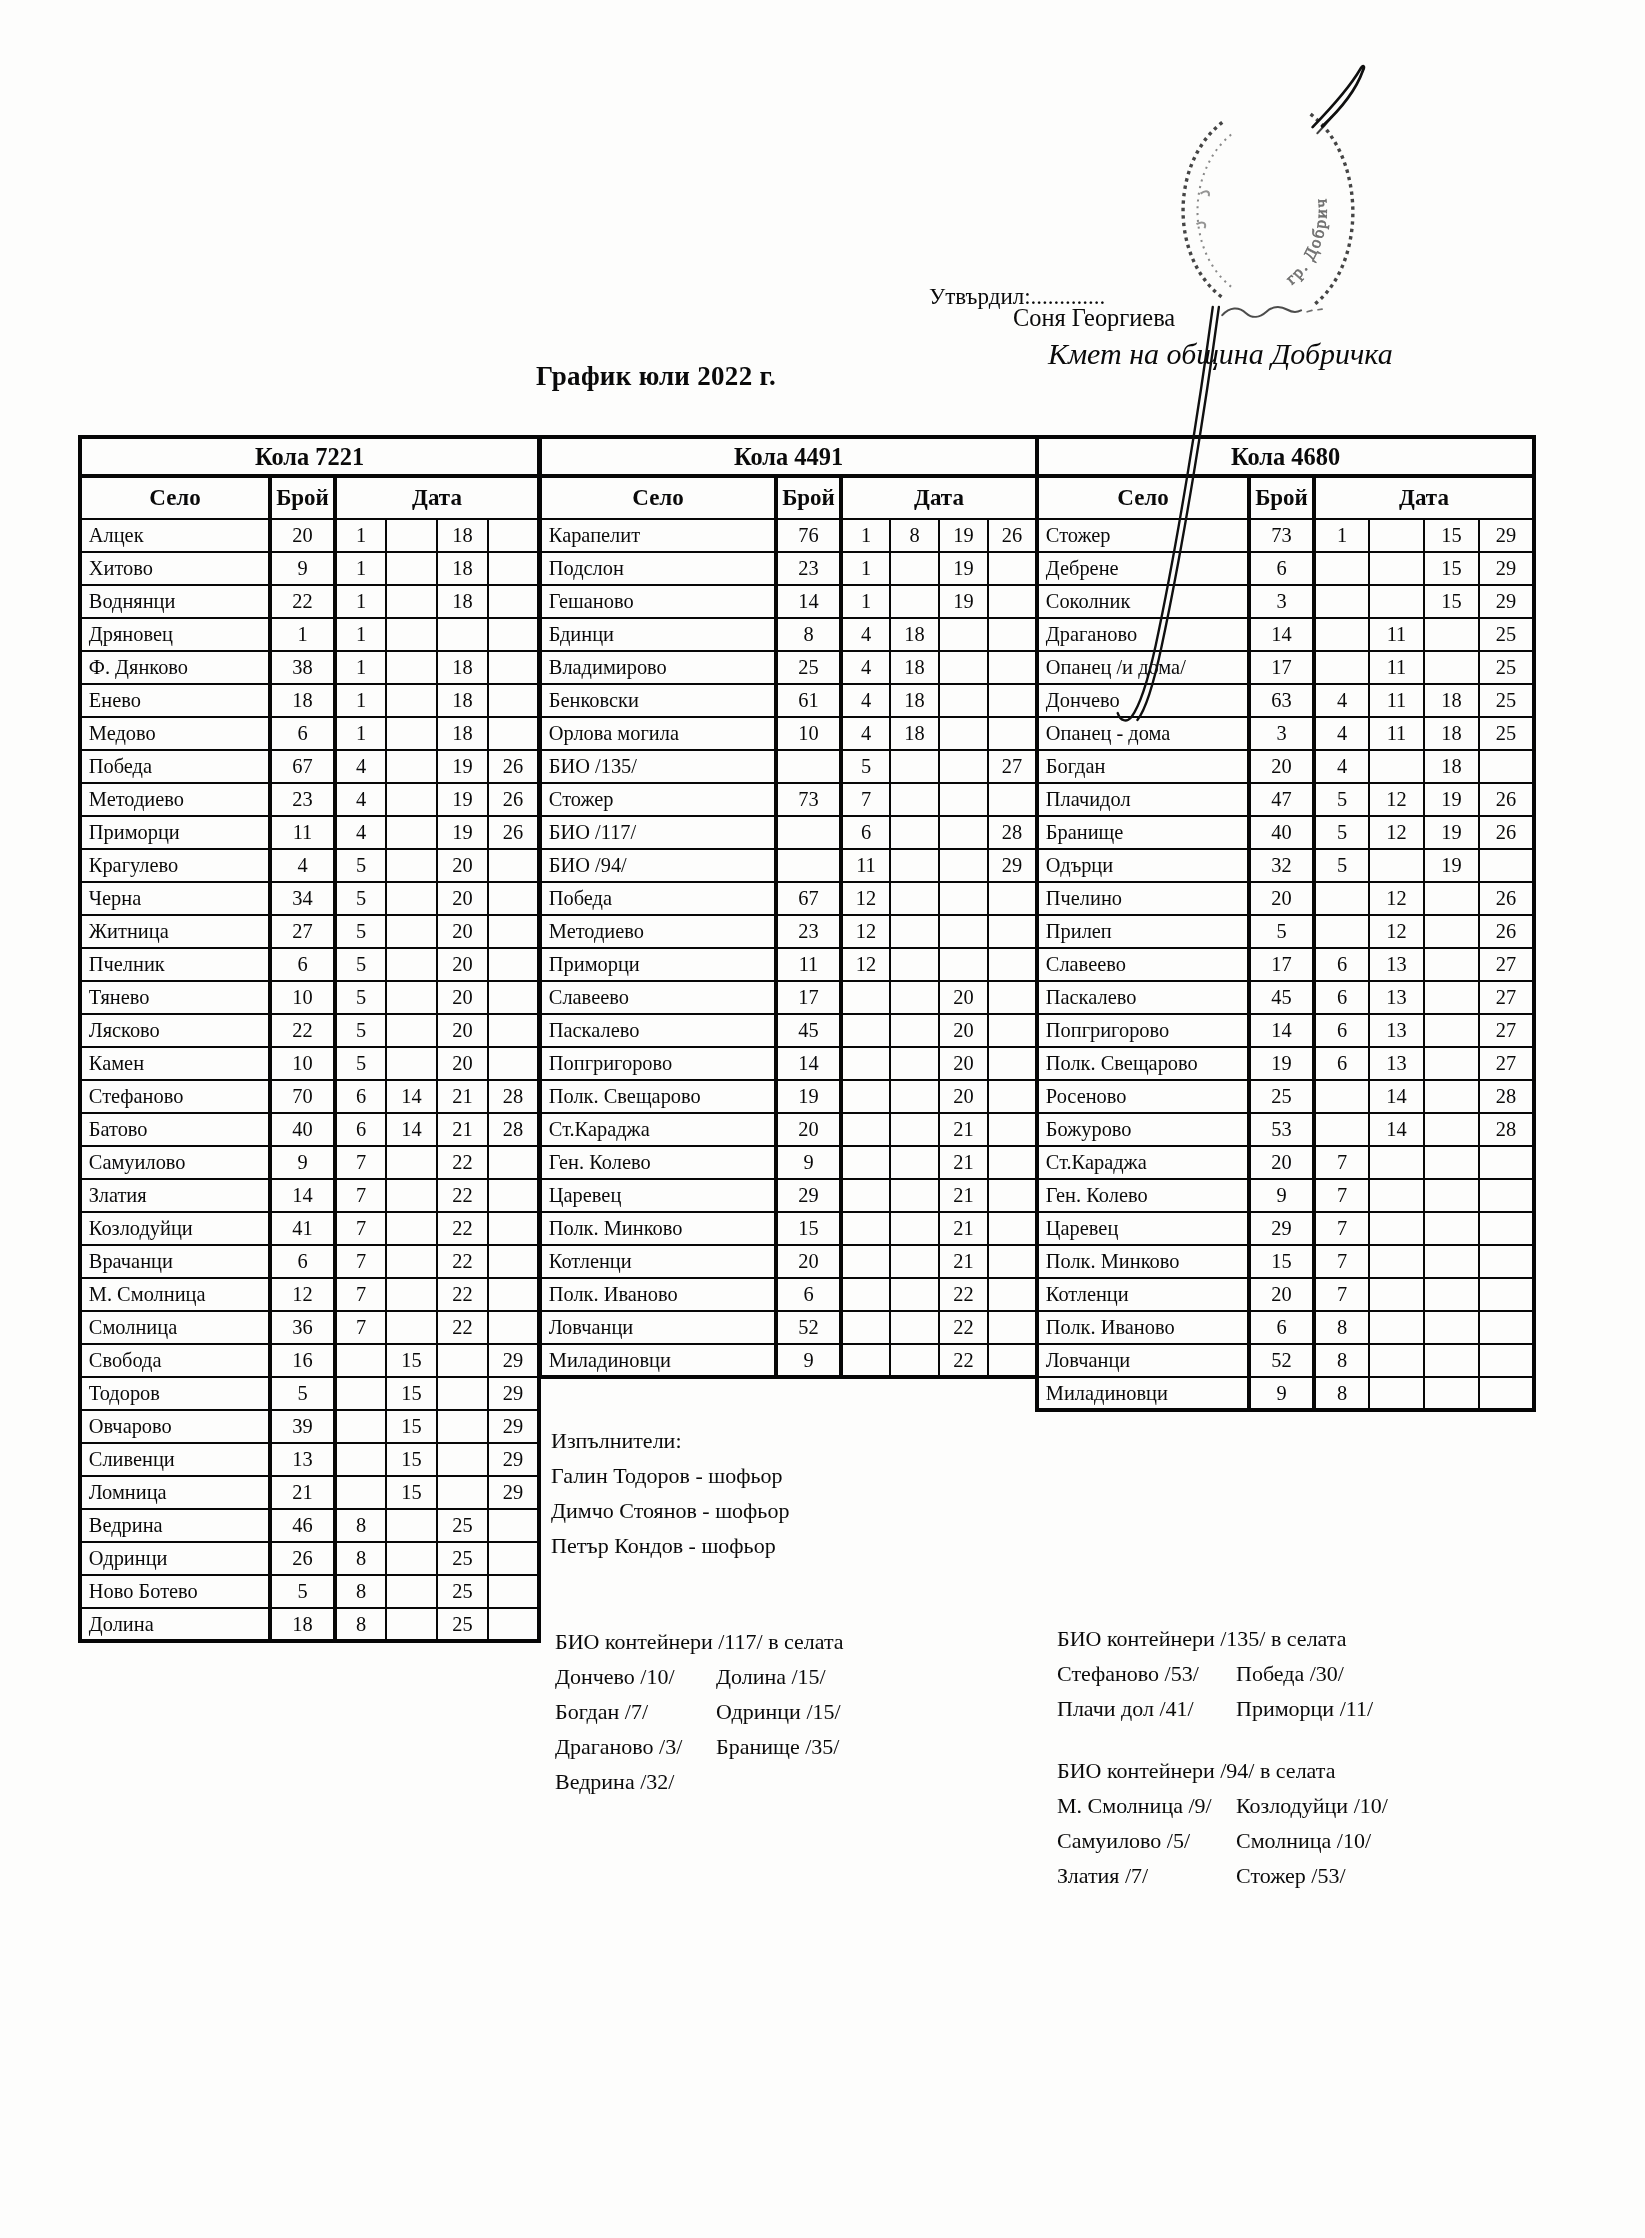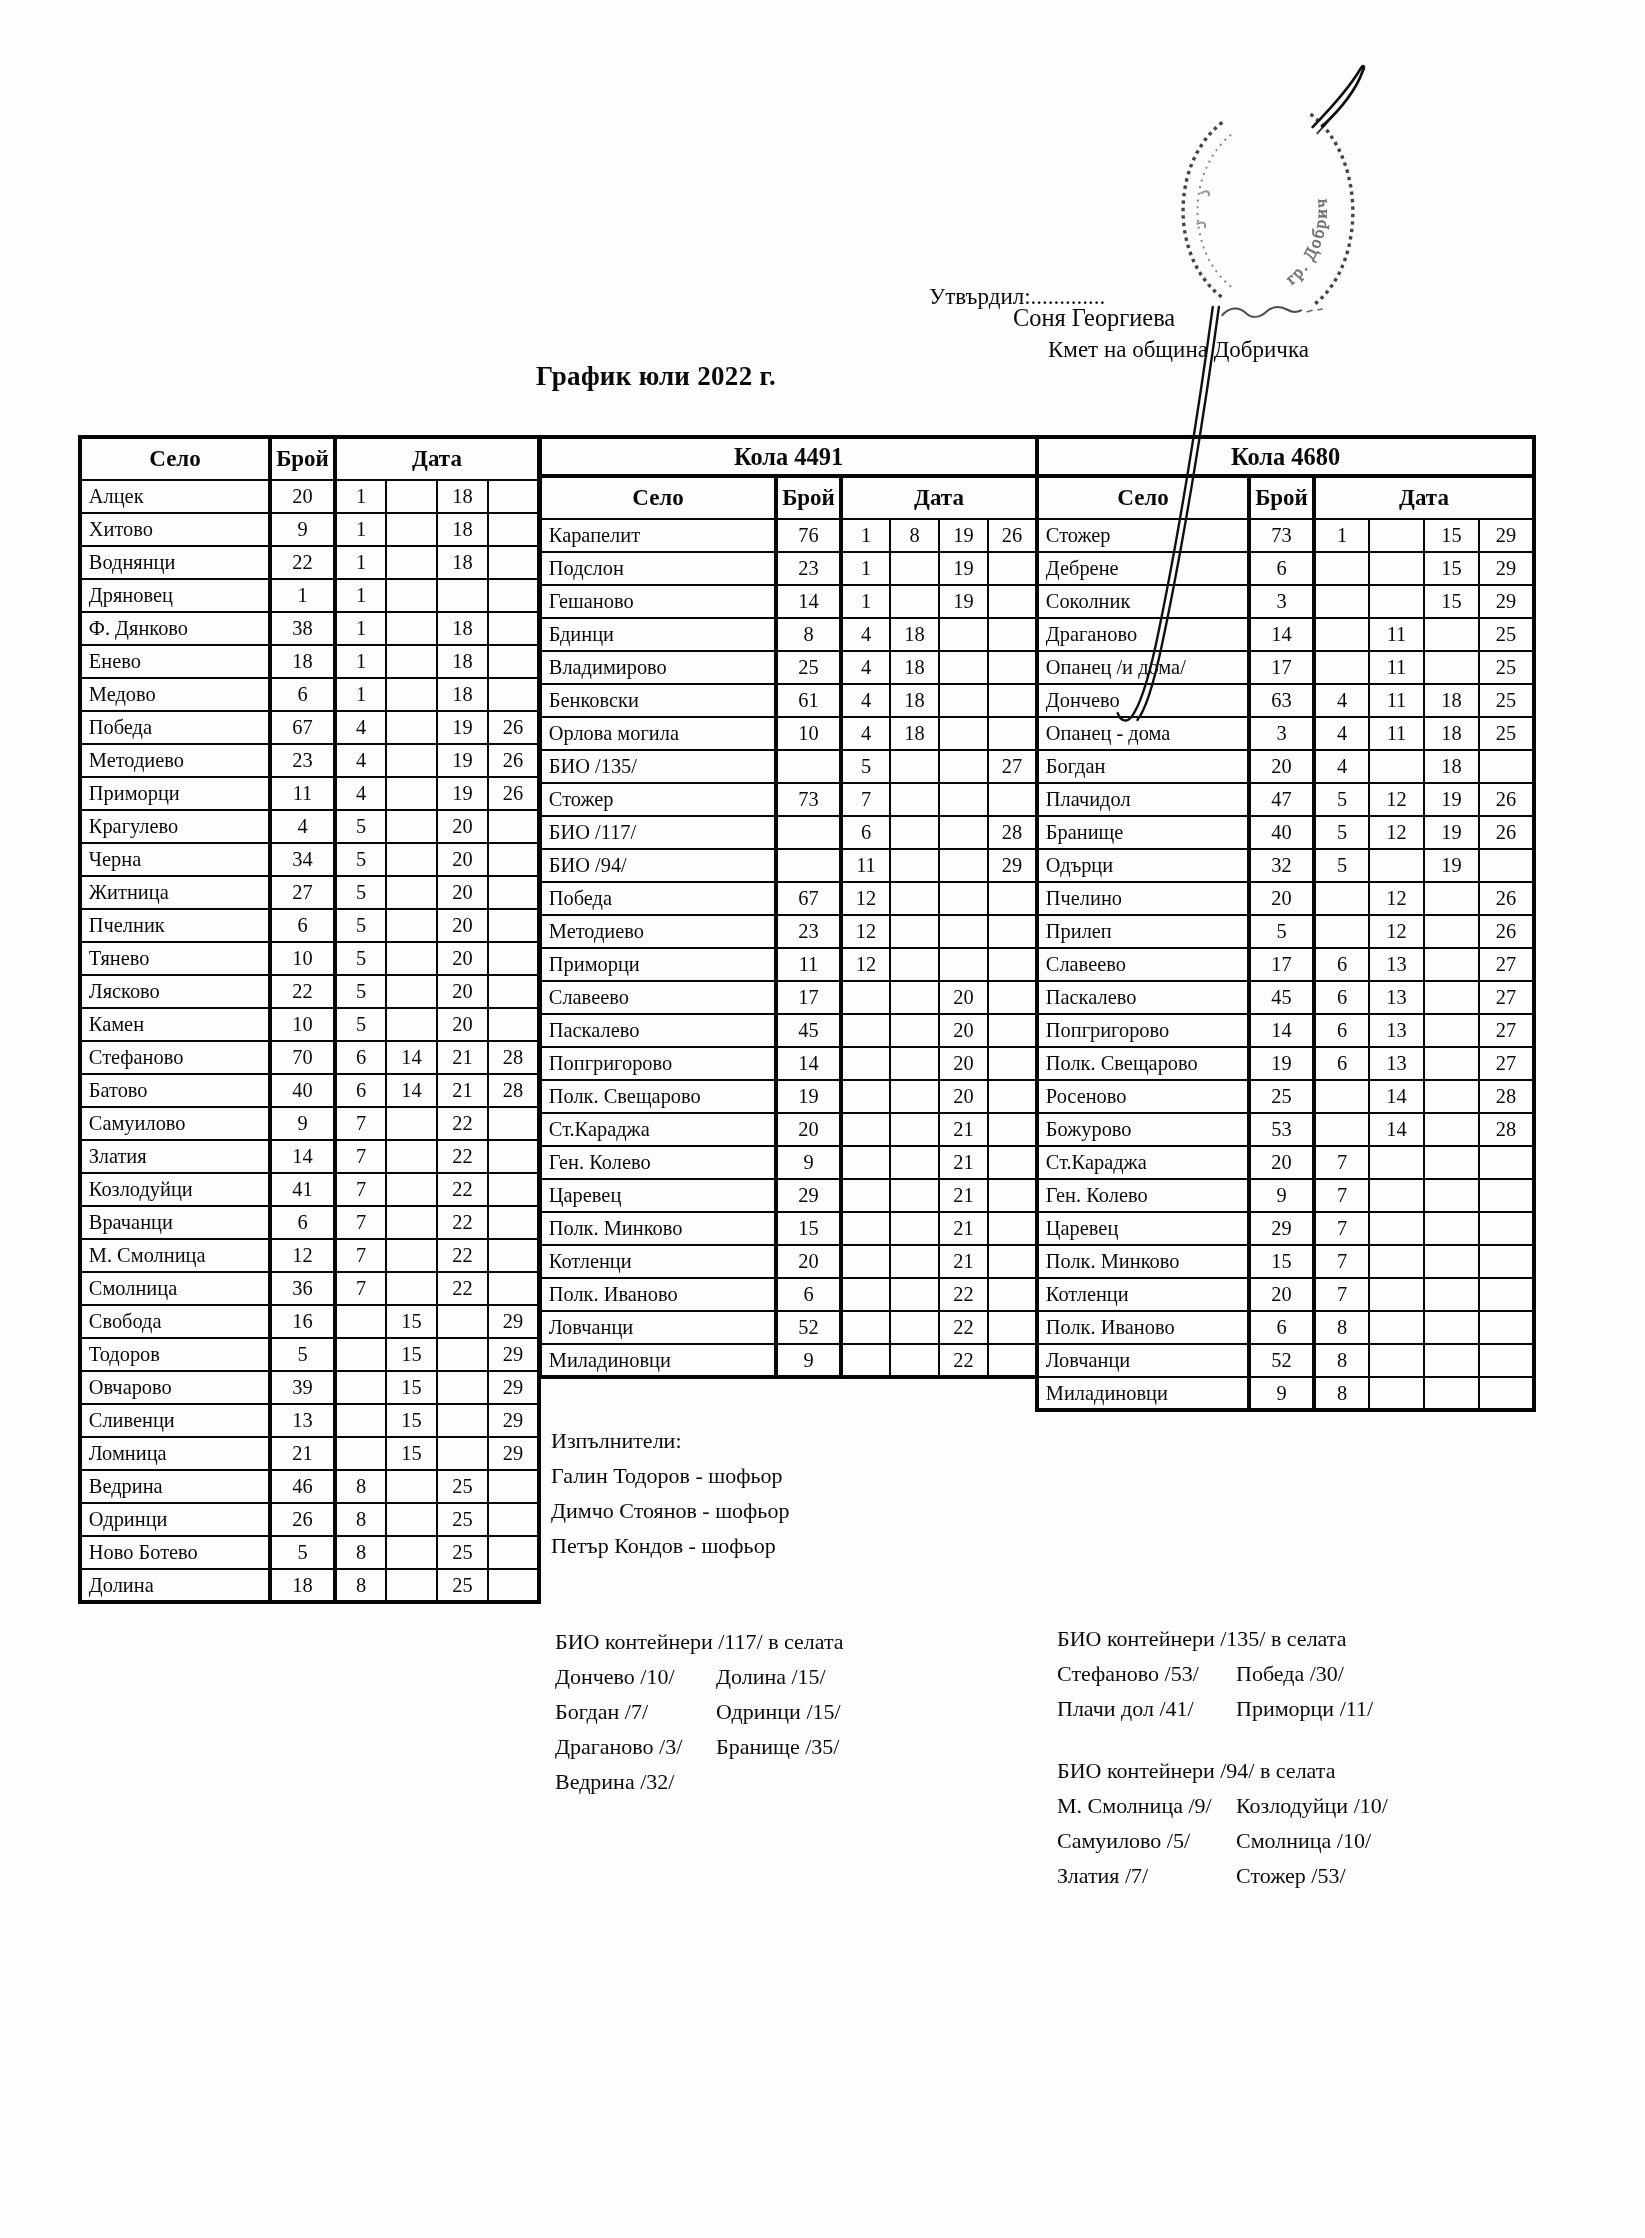--- a/index.html
+++ b/index.html
@@ -4,21 +4,21 @@
 <style>
   html,body{margin:0;padding:0;background:#888;}
   .page{position:relative;width:1646px;height:2239px;background:#fdfdfc;
         font-family:"Liberation Serif",serif;color:#0a0a0a;overflow:hidden;}
   .abs{position:absolute;}
 
   
   .title{left:536px;top:361px;font-size:27px;font-weight:700;letter-spacing:0.3px;font-family:Liberation Serif, serif;}
   .approved{left:929px;top:284px;font-size:23px;}
   .approver{left:1013px;top:304px;font-size:24.4px;}
-  .kmet{left:1048px;top:337px;font-size:23px;}
+  .kmet{left:1048px;top:337px;font-size:30px;font-style:italic;}
 
   
   table{border-collapse:collapse;table-layout:fixed;position:absolute;top:435px;
         background:transparent;border:4.8px solid #060606;}
   #t1{left:78px;width:460px;}
   #t2{left:538px;width:498px;}
   #t3{left:1035px;width:498px;}
   #t1 .gv{width:190px}#t1 .gc{width:65px}#t1 .gd{width:51px}
   #t2 .gv{width:236px}#t2 .gc{width:65px}#t2 .gd{width:49px}
   #t3 .gv{width:212px}#t3 .gc{width:65px}#t3 .gd{width:55px}
@@ -62,20 +62,23 @@
   <table id="t1">
       <colgroup>
         <col class="gv">
         <col class="gc">
         <col class="gd">
         <col class="gd">
         <col class="gd">
         <col class="gd">
       </colgroup>
       <thead>
+        <tr class="car">
+          <th colspan="6">Кола 7221</th>
+        </tr>
         <tr class="cols">
           <th class="v">Село</th>
           <th class="n">Брой</th>
           <th class="d" colspan="4">Дата</th>
         </tr>
       </thead>
       <tbody>
         <tr>
           <td class="v">Алцек</td>
           <td class="n">20</td>

